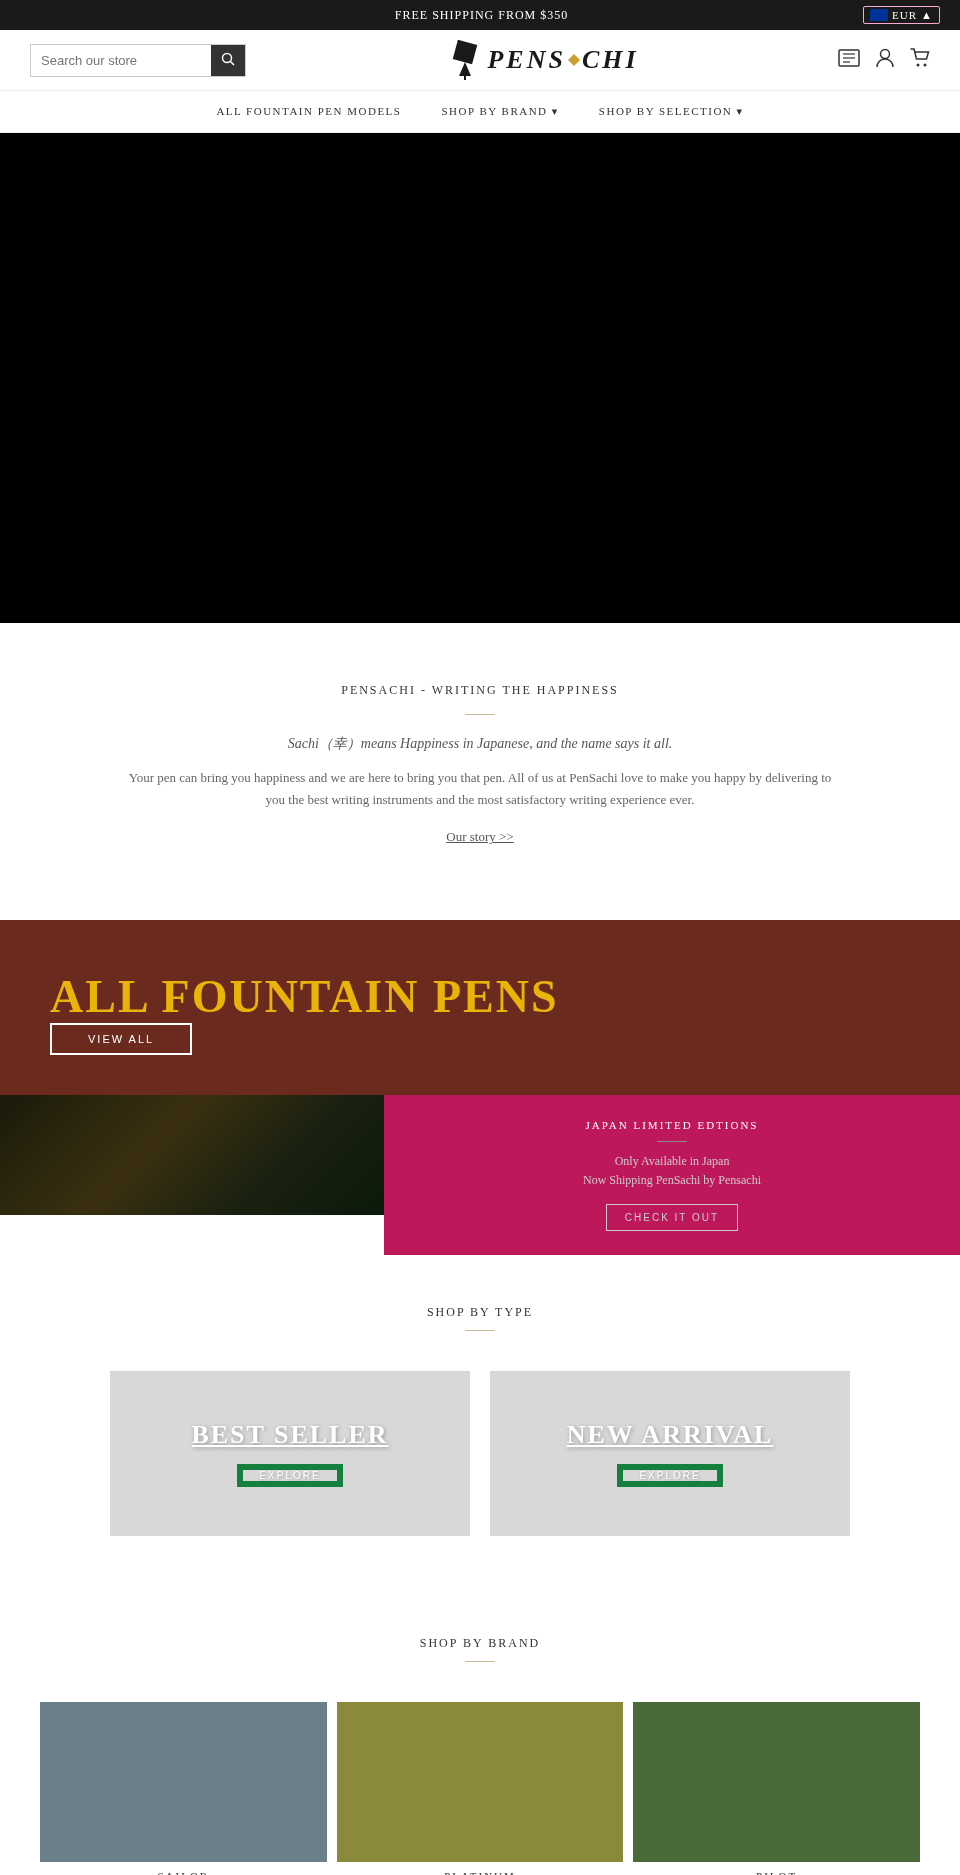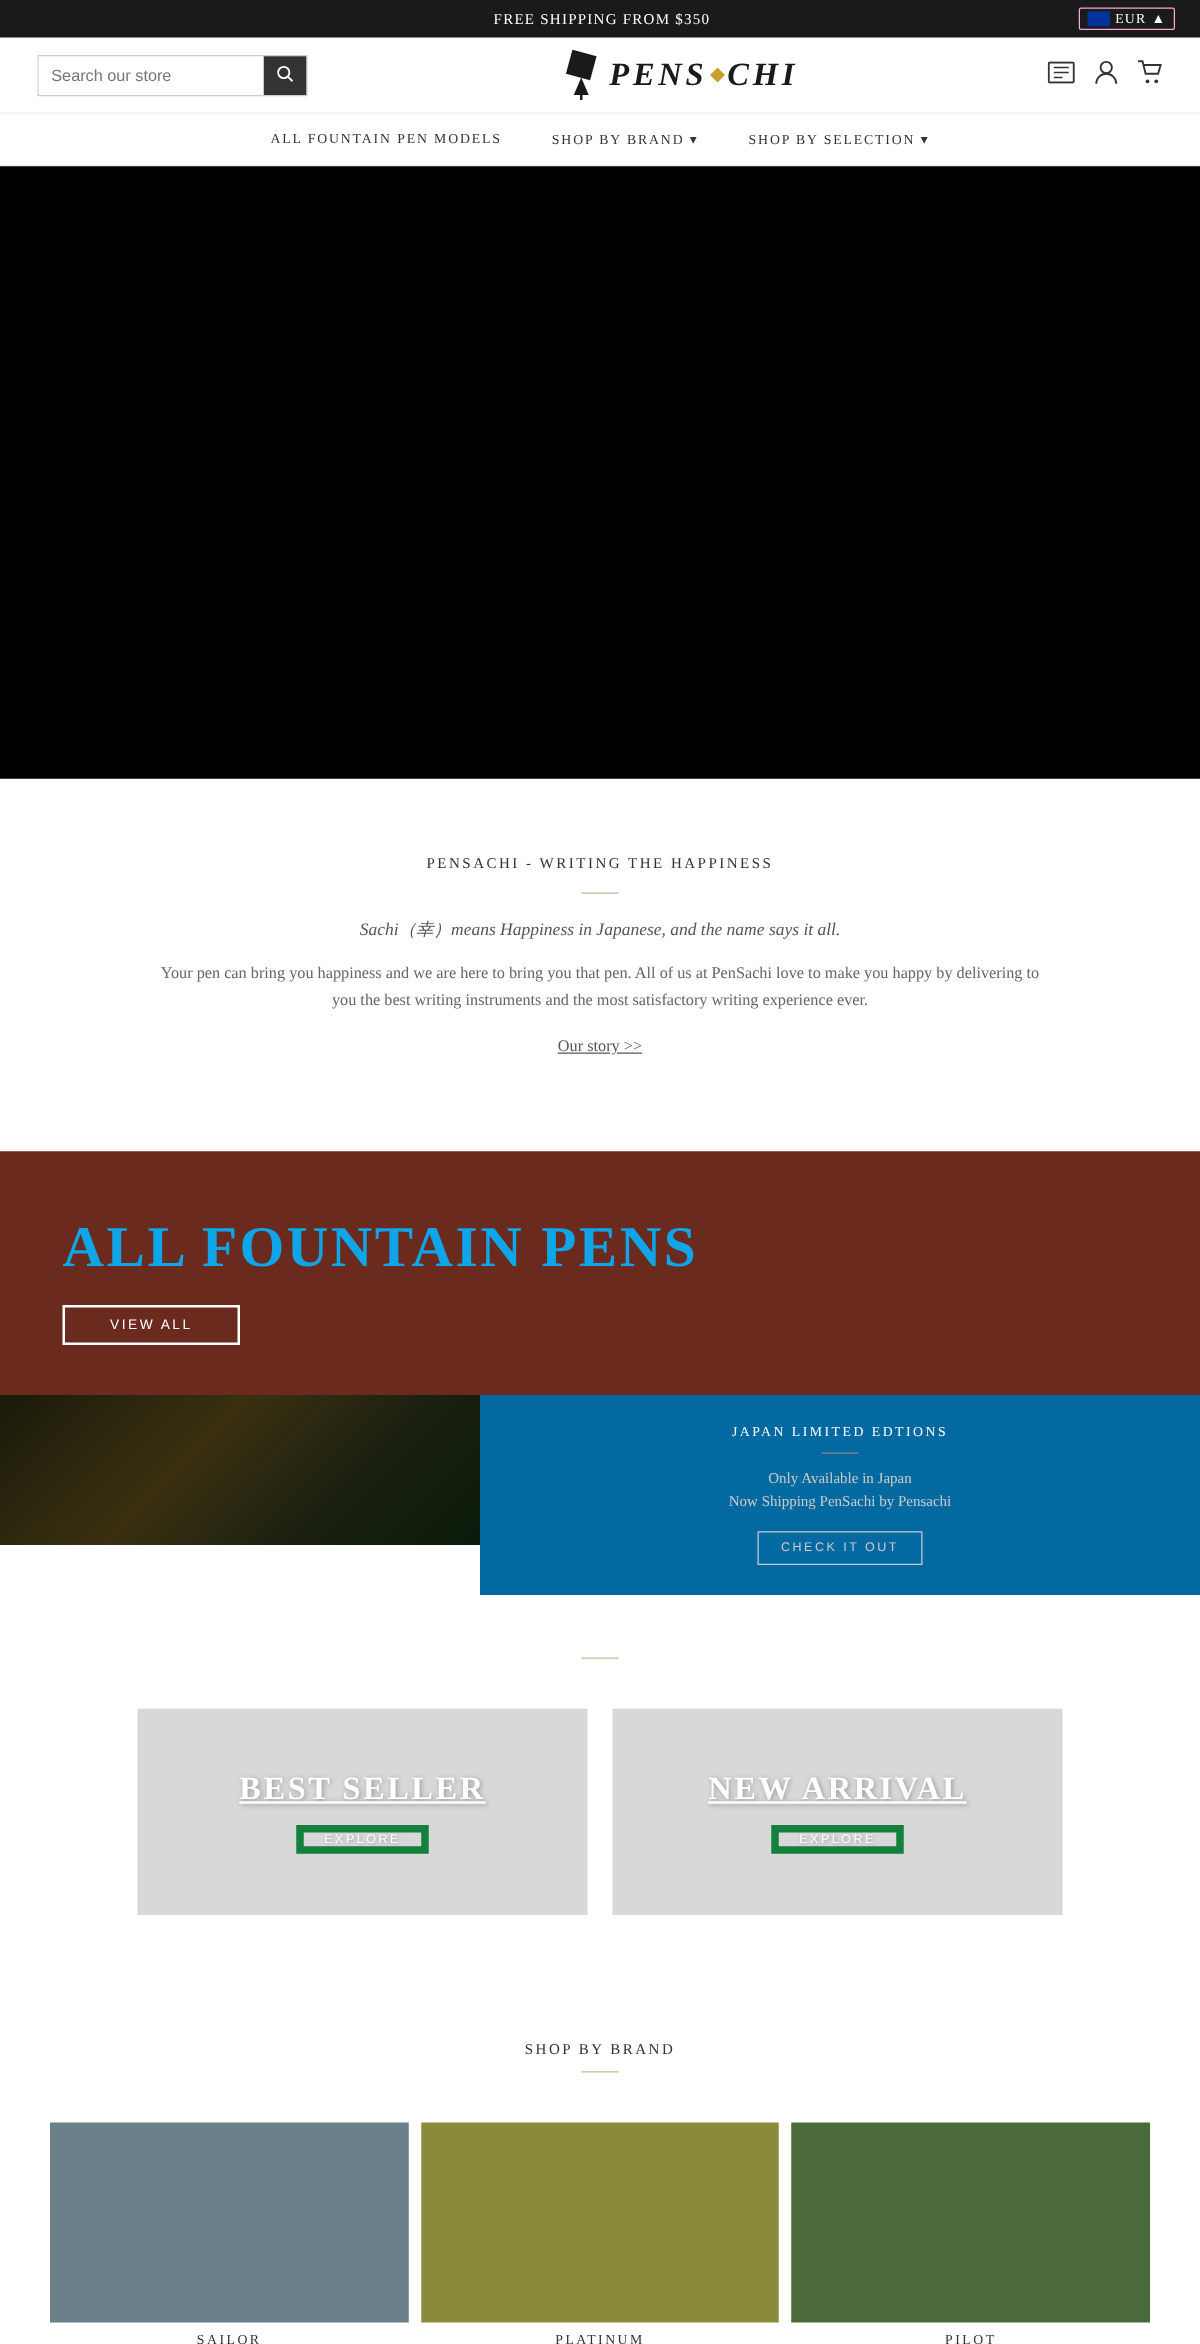--- a/index.html
+++ b/index.html
@@ -157,24 +157,23 @@
       position: relative;
       width: 100%;
     }
     .banner-bg {
       background: #6b2a1e;
       padding: 50px 50px 40px;
     }
     .banner-title {
       font-size: 46px;
       font-weight: bold;
-      color: #0ea5e9;
-      letter-spacing: 2px;
-      text-transform: uppercase;
-      margin-bottom: 20px;
+      color: #eab308;
+      letter-spacing: 2px;
+      text-transform: uppercase;
     }
     .view-all-btn {
       display: inline-block;
       border: 2px solid #fff;
       color: #fff;
       padding: 8px 36px;
       font-size: 11px;
       letter-spacing: 2px;
       text-transform: uppercase;
       cursor: pointer;
@@ -194,21 +193,21 @@
       background: #2a2a1e;
     }
     .pen-image-placeholder {
       width: 100%;
       height: 100%;
       background: linear-gradient(135deg, #1a1a0a 0%, #3a3010 40%, #1a2010 70%, #0a1a0a 100%);
       position: relative;
     }
     .limited-info {
       width: 60%;
-      background: #0369a1;
+      background: #be185d;
       padding: 24px 30px;
       text-align: center;
       color: #fff;
       display: flex;
       flex-direction: column;
       align-items: center;
       justify-content: center;
     }
     .limited-title {
       font-size: 11px;
@@ -420,20 +419,21 @@
       <div class="limited-title">JAPAN LIMITED EDTIONS</div>
       <div class="limited-divider"></div>
       <div class="limited-text">Only Available in Japan</div>
       <div class="limited-text">Now Shipping PenSachi by Pensachi</div>
       <button class="check-btn">CHECK IT OUT</button>
     </div>
   </div>
 </div>
 
 <div class="section-header">
+  <div class="section-title">SHOP BY TYPE</div>
   <div class="section-divider"></div>
 </div>
 <div class="type-grid">
   <div class="type-card">
     <div class="type-card-title">BEST SELLER</div>
     <button class="explore-btn">EXPLORE</button>
   </div>
   <div class="type-card">
     <div class="type-card-title">NEW ARRIVAL</div>
     <button class="explore-btn">EXPLORE</button>

